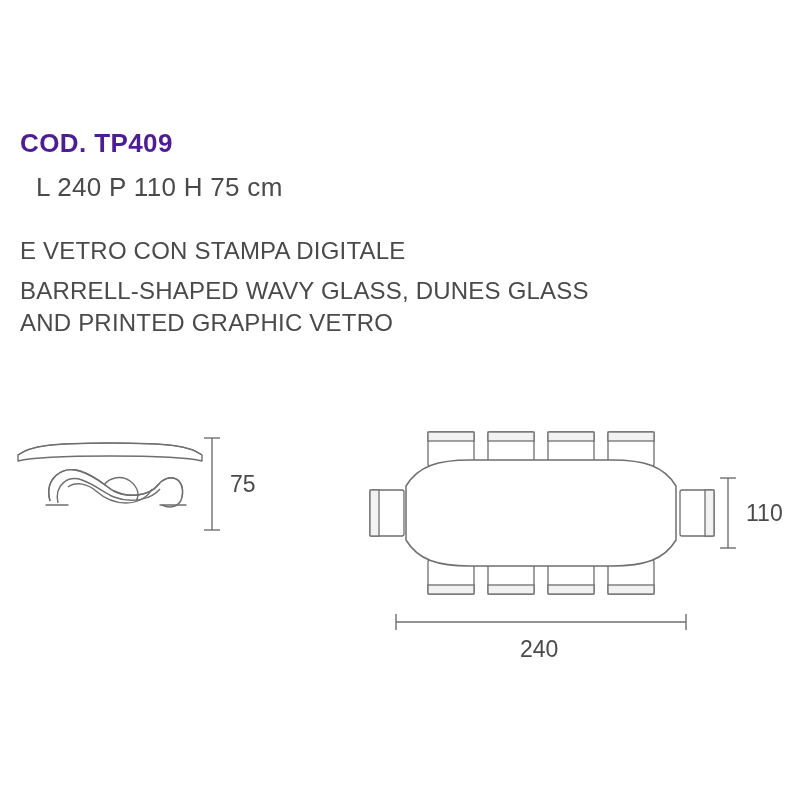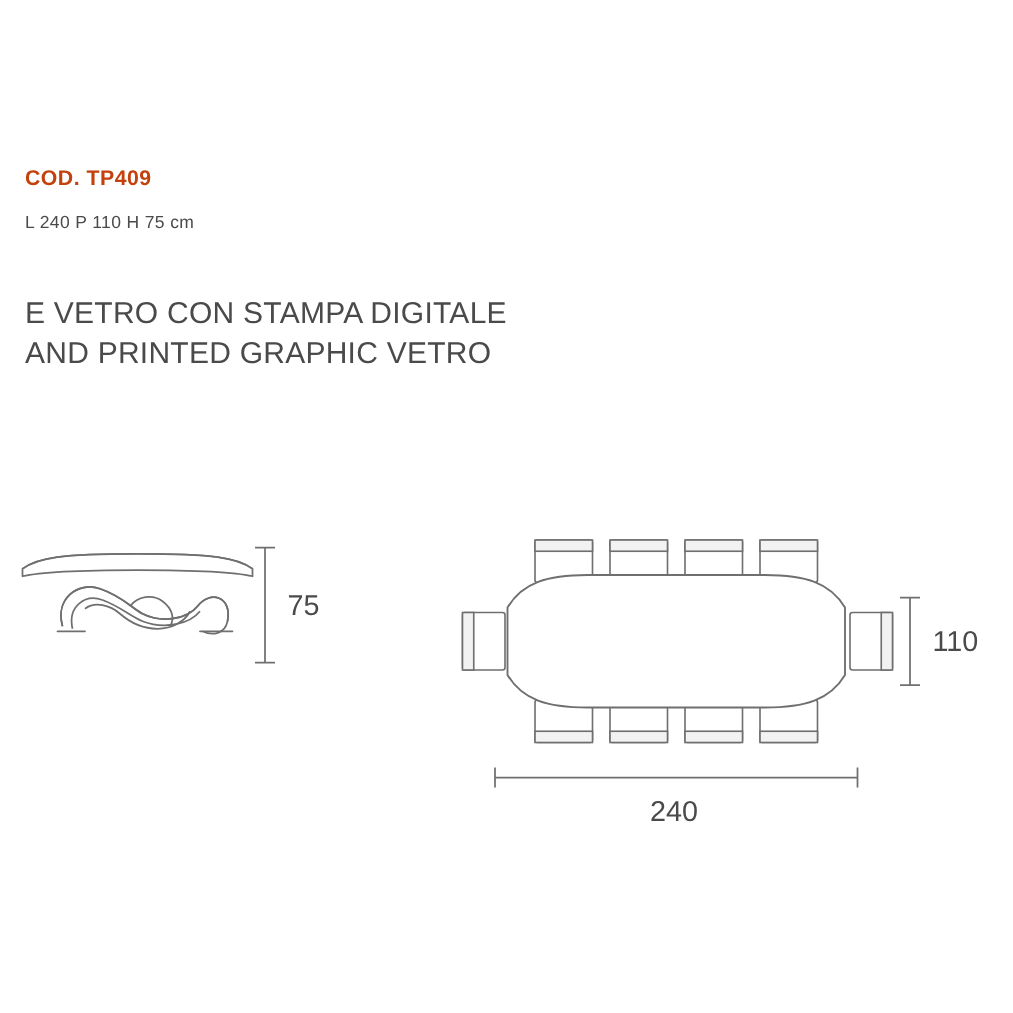--- a/index.html
+++ b/index.html
@@ -24,34 +24,34 @@
   }
 
   
   .text-block {
     position: absolute;
     left: 20px;
     top: 128px;
     width: 700px;
   }
   .code-line {
-    font-size: 17px;
+    font-size: 26px;
     font-weight: bold;
     letter-spacing: 0.4px;
-    color: #c2410c;
+    color: #4c1d95;
     line-height: 30px;
     margin: 0 0 6px 0;
   }
   .dims-line {
-    font-size: 14px;
+    font-size: 26px;
     font-weight: normal;
     color: #4a4a4a;
     line-height: 26px;
     letter-spacing: 0.3px;
-    margin: 0;
+    margin: 16px;
   }
   .desc-block {
     position: absolute;
     left: 20px;
     top: 235px;
     width: 720px;
   }
   .desc-line {
     font-size: 24px;
     line-height: 32px;
@@ -98,20 +98,21 @@
 
 <div class="sheet">
 
   <div class="text-block">
     <div class="code-line">COD. TP409</div>
     <div class="dims-line">L 240 P 110 H 75 cm</div>
   </div>
 
   <div class="desc-block">
     <div class="desc-line">E VETRO CON STAMPA DIGITALE</div>
+    <div class="desc-line gap">BARRELL-SHAPED WAVY GLASS, DUNES GLASS</div>
     <div class="desc-line">AND PRINTED GRAPHIC VETRO</div>
   </div>
 
   <div class="drawings">
 
     <div class="side-view">
       <svg width="270" height="120" viewBox="0 0 270 120" xmlns="http://www.w3.org/2000/svg">
 
         <g>
           <path d="M8,30 C20,21 40,18 100,18 C160,18 180,21 192,30 L192,36 C180,33 160,31 100,31 C40,31 20,33 8,36 Z" fill="#ffffff" stroke="#6f6f6f" stroke-width="1.4" stroke-linejoin="round"></path>

